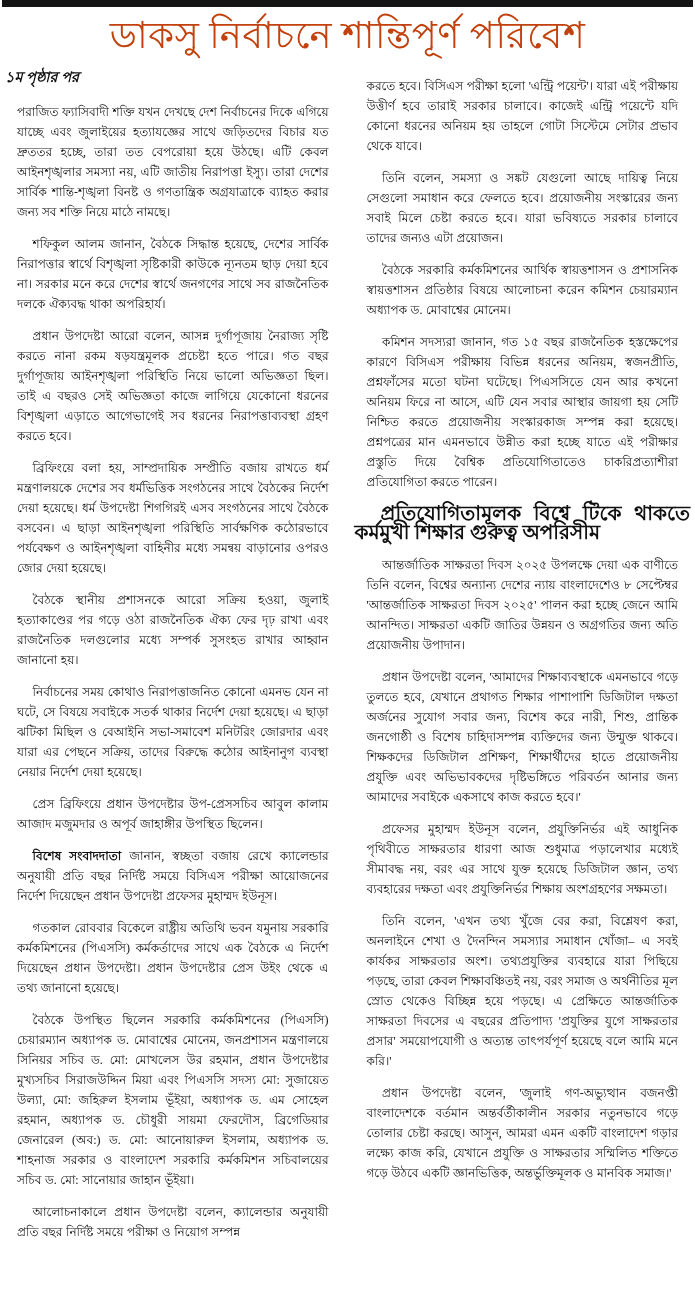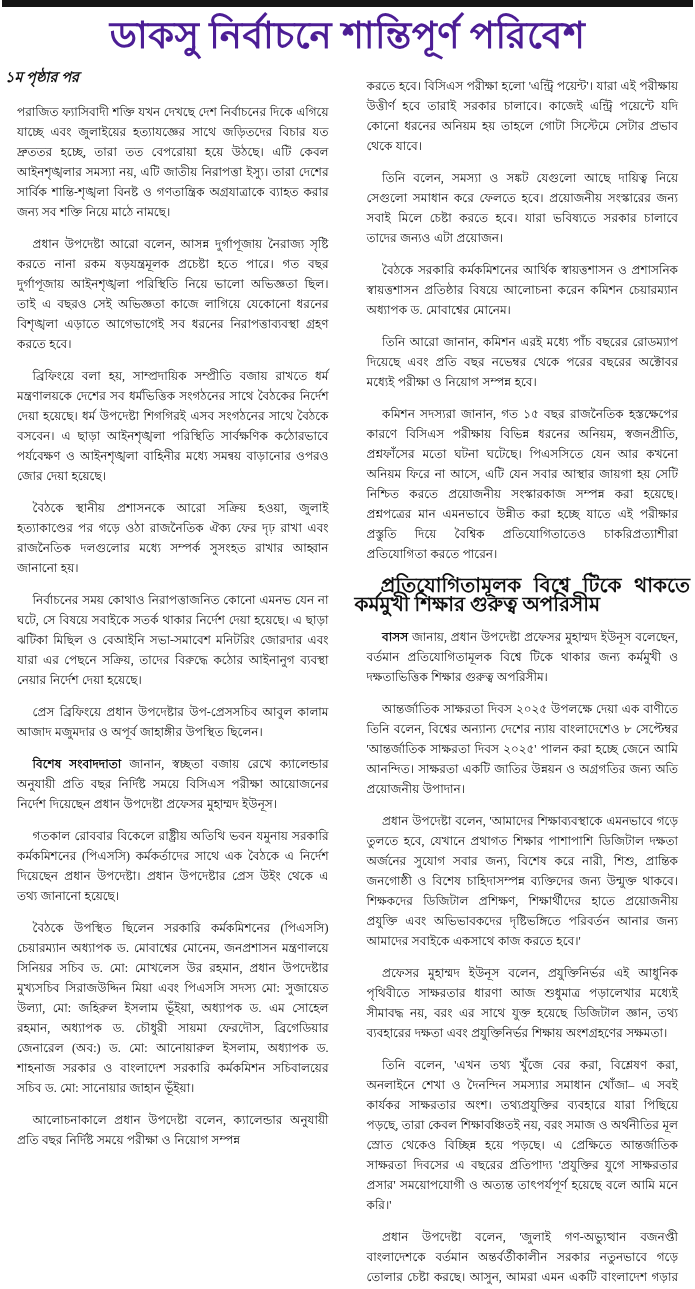--- a/index.html
+++ b/index.html
@@ -16,25 +16,25 @@
     position: relative;
   }
   .top-rule {
     height: 7px;
     background: #151515;
     margin: 0 2px;
   }
   .headline {
     text-align: center;
     font-size: 37px;
-    font-weight: 700;
+    font-weight: 400;
     line-height: 1.15;
     margin: 8px 10px 6px 10px;
     letter-spacing: 0.5px;
-    color: #4c1d95;
+    color: #c2410c;
   }
   .columns {
     display: flex;
     gap: 14px;
     padding: 0 5px;
   }
   .col {
     flex: 1 1 0;
     min-width: 0;
   }
@@ -72,39 +72,38 @@
 
 <div class="top-rule"></div>
 
 <h1 class="headline">ডাকসু নির্বাচনে শান্তিপূর্ণ পরিবেশ</h1>
 
 <div class="columns">
 
   <div class="col">
     <div class="cont-label">১ম পৃষ্ঠার পর</div>
     <p class="para no-indent">পরাজিত ফ্যাসিবাদী শক্তি যখন দেখছে দেশ নির্বাচনের দিকে এগিয়ে যাচ্ছে এবং জুলাইয়ের হত্যাযজ্ঞের সাথে জড়িতদের বিচার যত দ্রুততর হচ্ছে, তারা তত বেপরোয়া হয়ে উঠছে। এটি কেবল আইনশৃঙ্খলার সমস্যা নয়, এটি জাতীয় নিরাপত্তা ইস্যু। তারা দেশের সার্বিক শান্তি-শৃঙ্খলা বিনষ্ট ও গণতান্ত্রিক অগ্রযাত্রাকে ব্যাহত করার জন্য সব শক্তি নিয়ে মাঠে নামছে।</p>
+    <p class="para">শফিকুল আলম জানান, বৈঠকে সিদ্ধান্ত হয়েছে, দেশের সার্বিক নিরাপত্তার স্বার্থে বিশৃঙ্খলা সৃষ্টিকারী কাউকে ন্যূনতম ছাড় দেয়া হবে না। সরকার মনে করে দেশের স্বার্থে জনগণের সাথে সব রাজনৈতিক দলকে ঐক্যবদ্ধ থাকা অপরিহার্য।</p>
     <p class="para">প্রধান উপদেষ্টা আরো বলেন, আসন্ন দুর্গাপূজায় নৈরাজ্য সৃষ্টি করতে নানা রকম ষড়যন্ত্রমূলক প্রচেষ্টা হতে পারে। গত বছর দুর্গাপূজায় আইনশৃঙ্খলা পরিস্থিতি নিয়ে ভালো অভিজ্ঞতা ছিল। তাই এ বছরও সেই অভিজ্ঞতা কাজে লাগিয়ে যেকোনো ধরনের বিশৃঙ্খলা এড়াতে আগেভাগেই সব ধরনের নিরাপত্তাব্যবস্থা গ্রহণ করতে হবে।</p>
     <p class="para">ব্রিফিংয়ে বলা হয়, সাম্প্রদায়িক সম্প্রীতি বজায় রাখতে ধর্ম মন্ত্রণালয়কে দেশের সব ধর্মভিত্তিক সংগঠনের সাথে বৈঠকের নির্দেশ দেয়া হয়েছে। ধর্ম উপদেষ্টা শিগগিরই এসব সংগঠনের সাথে বৈঠকে বসবেন। এ ছাড়া আইনশৃঙ্খলা পরিস্থিতি সার্বক্ষণিক কঠোরভাবে পর্যবেক্ষণ ও আইনশৃঙ্খলা বাহিনীর মধ্যে সমন্বয় বাড়ানোর ওপরও জোর দেয়া হয়েছে।</p>
     <p class="para">বৈঠকে স্থানীয় প্রশাসনকে আরো সক্রিয় হওয়া, জুলাই হত্যাকাণ্ডের পর গড়ে ওঠা রাজনৈতিক ঐক্য ফের দৃঢ় রাখা এবং রাজনৈতিক দলগুলোর মধ্যে সম্পর্ক সুসংহত রাখার আহ্বান জানানো হয়।</p>
     <p class="para">নির্বাচনের সময় কোথাও নিরাপত্তাজনিত কোনো এমনভ যেন না ঘটে, সে বিষয়ে সবাইকে সতর্ক থাকার নির্দেশ দেয়া হয়েছে। এ ছাড়া ঝটিকা মিছিল ও বেআইনি সভা-সমাবেশ মনিটরিং জোরদার এবং যারা এর পেছনে সক্রিয়, তাদের বিরুদ্ধে কঠোর আইনানুগ ব্যবস্থা নেয়ার নির্দেশ দেয়া হয়েছে।</p>
     <p class="para">প্রেস ব্রিফিংয়ে প্রধান উপদেষ্টার উপ-প্রেসসচিব আবুল কালাম আজাদ মজুমদার ও অপূর্ব জাহাঙ্গীর উপস্থিত ছিলেন।</p>
     <p class="para"><span class="lead-bold">বিশেষ সংবাদদাতা</span><span> জানান, স্বচ্ছতা বজায় রেখে ক্যালেন্ডার অনুযায়ী প্রতি বছর নির্দিষ্ট সময়ে বিসিএস পরীক্ষা আয়োজনের নির্দেশ দিয়েছেন প্রধান উপদেষ্টা প্রফেসর মুহাম্মদ ইউনূস।</span></p>
     <p class="para">গতকাল রোববার বিকেলে রাষ্ট্রীয় অতিথি ভবন যমুনায় সরকারি কর্মকমিশনের (পিএসসি) কর্মকর্তাদের সাথে এক বৈঠকে এ নির্দেশ দিয়েছেন প্রধান উপদেষ্টা। প্রধান উপদেষ্টার প্রেস উইং থেকে এ তথ্য জানানো হয়েছে।</p>
     <p class="para">বৈঠকে উপস্থিত ছিলেন সরকারি কর্মকমিশনের (পিএসসি) চেয়ারম্যান অধ্যাপক ড. মোবাশ্বের মোনেম, জনপ্রশাসন মন্ত্রণালয়ে সিনিয়র সচিব ড. মো: মোখলেস উর রহমান, প্রধান উপদেষ্টার মুখ্যসচিব সিরাজউদ্দিন মিয়া এবং পিএসসি সদস্য মো: সুজায়েত উল্যা, মো: জহিরুল ইসলাম ভূঁইয়া, অধ্যাপক ড. এম সোহেল রহমান, অধ্যাপক ড. চৌধুরী সায়মা ফেরদৌস, ব্রিগেডিয়ার জেনারেল (অব:) ড. মো: আনোয়ারুল ইসলাম, অধ্যাপক ড. শাহনাজ সরকার ও বাংলাদেশ সরকারি কর্মকমিশন সচিবালয়ের সচিব ড. মো: সানোয়ার জাহান ভূঁইয়া।</p>
     <p class="para">আলোচনাকালে প্রধান উপদেষ্টা বলেন, ক্যালেন্ডার অনুযায়ী প্রতি বছর নির্দিষ্ট সময়ে পরীক্ষা ও নিয়োগ সম্পন্ন</p>
   </div>
 
   <div class="col">
     <p class="para no-indent">করতে হবে। বিসিএস পরীক্ষা হলো 'এন্ট্রি পয়েন্ট'। যারা এই পরীক্ষায় উত্তীর্ণ হবে তারাই সরকার চালাবে। কাজেই এন্ট্রি পয়েন্টে যদি কোনো ধরনের অনিয়ম হয় তাহলে গোটা সিস্টেমে সেটার প্রভাব থেকে যাবে।</p>
     <p class="para">তিনি বলেন, সমস্যা ও সঙ্কট যেগুলো আছে দায়িত্ব নিয়ে সেগুলো সমাধান করে ফেলতে হবে। প্রয়োজনীয় সংস্কারের জন্য সবাই মিলে চেষ্টা করতে হবে। যারা ভবিষ্যতে সরকার চালাবে তাদের জন্যও এটা প্রয়োজন।</p>
     <p class="para">বৈঠকে সরকারি কর্মকমিশনের আর্থিক স্বায়ত্তশাসন ও প্রশাসনিক স্বায়ত্তশাসন প্রতিষ্ঠার বিষয়ে আলোচনা করেন কমিশন চেয়ারম্যান অধ্যাপক ড. মোবাশ্বের মোনেম।</p>
-    <p class="para">তিনি আরো জানান, কমিশন এরই মধ্যে পাঁচ বছরের রোডম্যাপ দিয়েছে এবং প্রতি বছর নভেম্বর থেকে পরের বছরের অক্টোবর মধ্যেই পরীক্ষা ও নিয়োগ সম্পন্ন হবে।</p>
     <p class="para">কমিশন সদস্যরা জানান, গত ১৫ বছর রাজনৈতিক হস্তক্ষেপের কারণে বিসিএস পরীক্ষায় বিভিন্ন ধরনের অনিয়ম, স্বজনপ্রীতি, প্রশ্নফাঁসের মতো ঘটনা ঘটেছে। পিএসসিতে যেন আর কখনো অনিয়ম ফিরে না আসে, এটি যেন সবার আস্থার জায়গা হয় সেটি নিশ্চিত করতে প্রয়োজনীয় সংস্কারকাজ সম্পন্ন করা হয়েছে। প্রশ্নপত্রের মান এমনভাবে উন্নীত করা হচ্ছে যাতে এই পরীক্ষার প্রস্তুতি দিয়ে বৈশ্বিক প্রতিযোগিতাতেও চাকরিপ্রত্যাশীরা প্রতিযোগিতা করতে পারেন।</p>
     <p class="subhead">প্রতিযোগিতামূলক বিশ্বে টিকে থাকতে কর্মমুখী শিক্ষার গুরুত্ব অপরিসীম</p>
-    <p class="para"><span class="lead-bold">বাসস</span><span> জানায়, প্রধান উপদেষ্টা প্রফেসর মুহাম্মদ ইউনূস বলেছেন, বর্তমান প্রতিযোগিতামূলক বিশ্বে টিকে থাকার জন্য কর্মমুখী ও দক্ষতাভিত্তিক শিক্ষার গুরুত্ব অপরিসীম।</span></p>
     <p class="para">আন্তর্জাতিক সাক্ষরতা দিবস ২০২৫ উপলক্ষে দেয়া এক বাণীতে তিনি বলেন, বিশ্বের অন্যান্য দেশের ন্যায় বাংলাদেশেও ৮ সেপ্টেম্বর 'আন্তর্জাতিক সাক্ষরতা দিবস ২০২৫' পালন করা হচ্ছে জেনে আমি আনন্দিত। সাক্ষরতা একটি জাতির উন্নয়ন ও অগ্রগতির জন্য অতি প্রয়োজনীয় উপাদান।</p>
     <p class="para">প্রধান উপদেষ্টা বলেন, 'আমাদের শিক্ষাব্যবস্থাকে এমনভাবে গড়ে তুলতে হবে, যেখানে প্রথাগত শিক্ষার পাশাপাশি ডিজিটাল দক্ষতা অর্জনের সুযোগ সবার জন্য, বিশেষ করে নারী, শিশু, প্রান্তিক জনগোষ্ঠী ও বিশেষ চাহিদাসম্পন্ন ব্যক্তিদের জন্য উন্মুক্ত থাকবে। শিক্ষকদের ডিজিটাল প্রশিক্ষণ, শিক্ষার্থীদের হাতে প্রয়োজনীয় প্রযুক্তি এবং অভিভাবকদের দৃষ্টিভঙ্গিতে পরিবর্তন আনার জন্য আমাদের সবাইকে একসাথে কাজ করতে হবে।'</p>
     <p class="para">প্রফেসর মুহাম্মদ ইউনূস বলেন, প্রযুক্তিনির্ভর এই আধুনিক পৃথিবীতে সাক্ষরতার ধারণা আজ শুধুমাত্র পড়ালেখার মধ্যেই সীমাবদ্ধ নয়, বরং এর সাথে যুক্ত হয়েছে ডিজিটাল জ্ঞান, তথ্য ব্যবহারের দক্ষতা এবং প্রযুক্তিনির্ভর শিক্ষায় অংশগ্রহণের সক্ষমতা।</p>
     <p class="para">তিনি বলেন, 'এখন তথ্য খুঁজে বের করা, বিশ্লেষণ করা, অনলাইনে শেখা ও দৈনন্দিন সমস্যার সমাধান খোঁজা– এ সবই কার্যকর সাক্ষরতার অংশ। তথ্যপ্রযুক্তির ব্যবহারে যারা পিছিয়ে পড়ছে, তারা কেবল শিক্ষাবঞ্চিতই নয়, বরং সমাজ ও অর্থনীতির মূল স্রোত থেকেও বিচ্ছিন্ন হয়ে পড়ছে। এ প্রেক্ষিতে আন্তর্জাতিক সাক্ষরতা দিবসের এ বছরের প্রতিপাদ্য 'প্রযুক্তির যুগে সাক্ষরতার প্রসার' সময়োপযোগী ও অত্যন্ত তাৎপর্যপূর্ণ হয়েছে বলে আমি মনে করি।'</p>
     <p class="para">প্রধান উপদেষ্টা বলেন, 'জুলাই গণ-অভ্যুত্থান বজনপ্তী বাংলাদেশকে বর্তমান অন্তর্বর্তীকালীন সরকার নতুনভাবে গড়ে তোলার চেষ্টা করছে। আসুন, আমরা এমন একটি বাংলাদেশ গড়ার লক্ষ্যে কাজ করি, যেখানে প্রযুক্তি ও সাক্ষরতার সম্মিলিত শক্তিতে গড়ে উঠবে একটি জ্ঞানভিত্তিক, অন্তর্ভুক্তিমূলক ও মানবিক সমাজ।'</p>
   </div>
 
 </div>
 
 </body></html>

